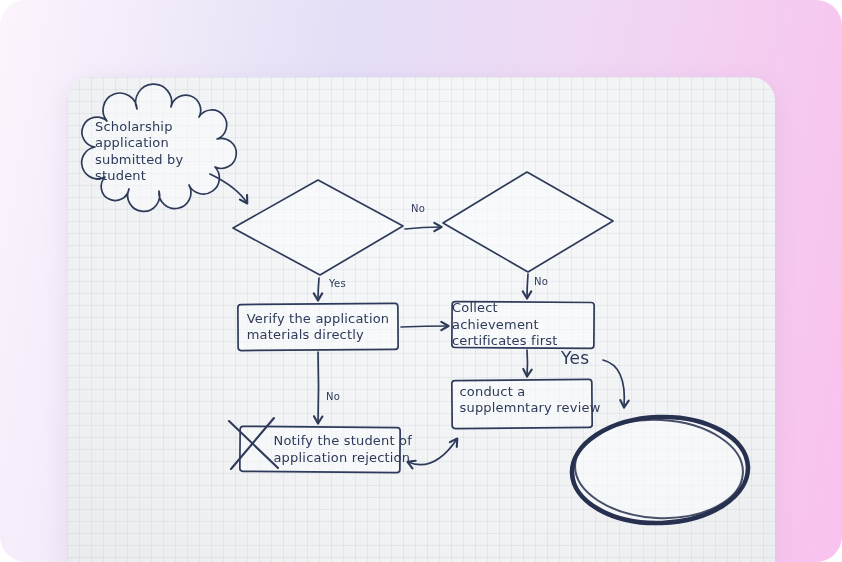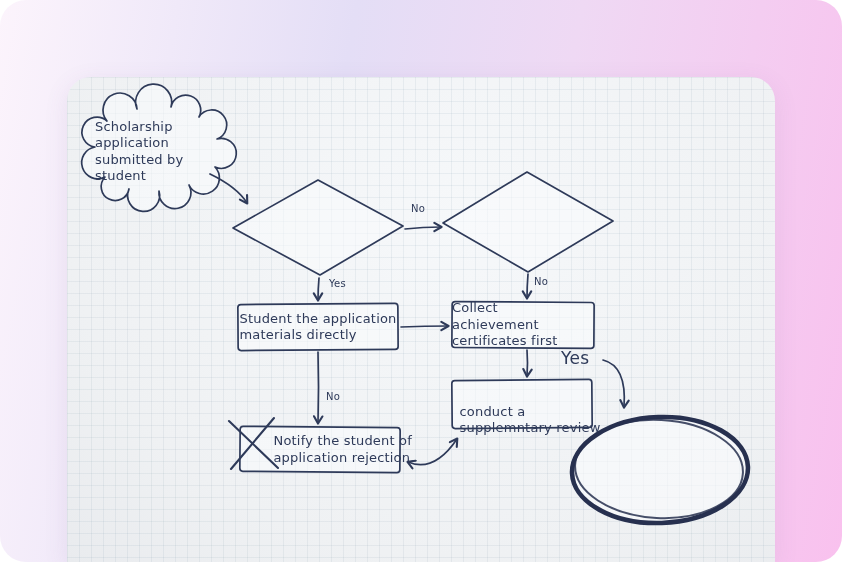--- a/index.html
+++ b/index.html
@@ -118,27 +118,27 @@
       </g>
     </svg>
 
     <div class="node-text" style="left:28px;top:42px;width:120px;">Scholarship
 application
 submitted by
 student</div>
 
 
 
-    <div class="node-text boxed" style="left:171px;top:227px;width:160px;height:46px;">Student the application
+    <div class="node-text boxed" style="left:171px;top:227px;width:160px;height:46px;">Verify the application
 materials directly</div>
 
     <div class="node-text boxed" style="left:385px;top:225px;width:125px;height:46px;">Collect achievement
 certificates first</div>
 
-    <div class="node-text boxed" style="left:385px;top:319px;width:156px;height:48px;">conduct a
+    <div class="node-text boxed" style="left:385px;top:299px;width:156px;height:48px;">conduct a
 supplemntary review</div>
 
     <div class="node-text boxed" style="left:173px;top:350px;width:160px;height:45px;margin-left:24px;">Notify the student of
 application rejection.</div>
 
 
     <div class="edge-label" style="left:344px;top:126px;">No</div>
     <div class="edge-label" style="left:262px;top:201px;">Yes</div>
     <div class="edge-label" style="left:467px;top:199px;">No</div>
     <div class="edge-label" style="left:259px;top:314px;">No</div>

